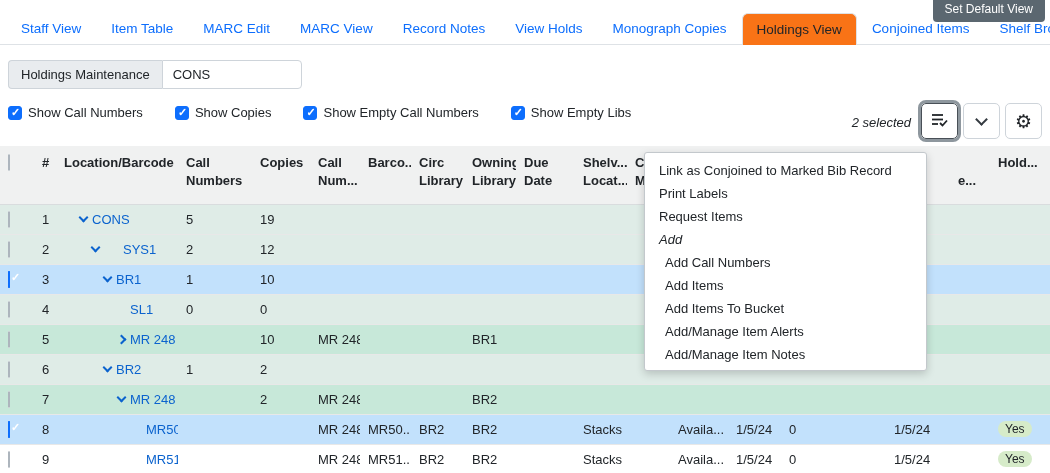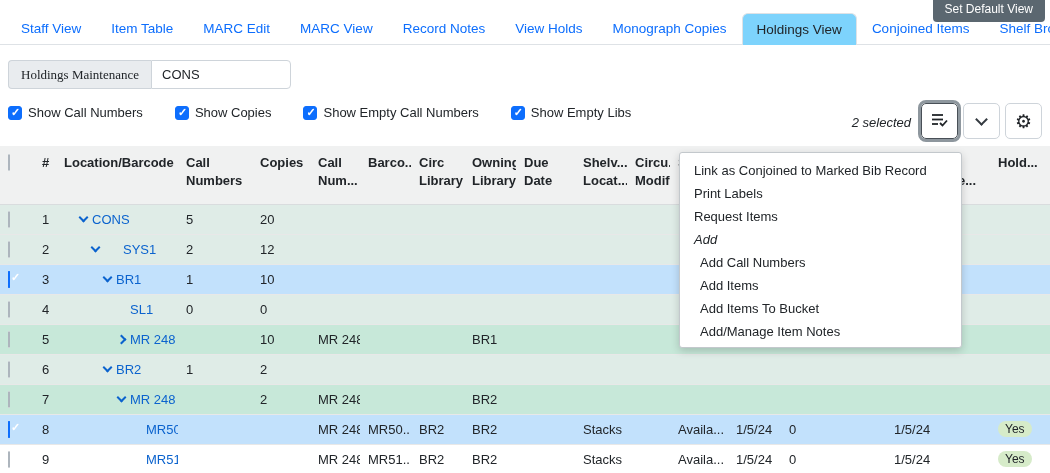--- a/index.html
+++ b/index.html
@@ -10,27 +10,27 @@
   
   .default-view-btn { position: absolute; top: -16px; right: 5px; z-index: 5;
     background: #5b6770; color: #fff; font-size: 12px; padding: 6px 12px;
     border: none; border-radius: 4px; white-space: nowrap; }
 
   
   .tabbar { display: flex; align-items: flex-end; margin-top: 12px;
     border-bottom: 1px solid #dee2e6; padding-left: 6px; text-align: center; }
   .tab { font-size: 13.5px; color: #0d6efd; padding: 8px 14px; cursor: pointer;
     border: 1px solid transparent; border-bottom: none; white-space: nowrap; }
-  .tab.active { color: #212529; background: #7dd3fc; border-color: #dee2e6;
+  .tab.active { color: #212529; background: #f97316; border-color: #dee2e6;
     border-radius: 6px 6px 0 0; margin-bottom: -1px; }
 
   
   .org-row { display: flex; margin: 15px 0 0 8px; height: 29px; }
   .maint-btn { background: #e9ecef; border: 1px solid #ced4da; border-right: none;
-    border-radius: 4px 0 0 4px; font-size: 13px; padding: 0 12px; color: #212529; font-family: Liberation Serif, serif; }
+    border-radius: 4px 0 0 4px; font-size: 13px; padding: 0 12px; color: #212529; }
   .org-input { width: 140px; border: 1px solid #ced4da; border-radius: 0 4px 4px 0;
     font-size: 13px; padding: 0 10px; color: #212529; outline: none; }
 
   
   .controls-row { display: flex; align-items: flex-start; margin: 14px 8px 0 8px; }
   .filters { display: flex; align-items: center; gap: 32px; padding-top: 2px; }
   .filter { display: flex; align-items: center; gap: 6px; font-size: 13px; }
   .cbx { width: 14px; height: 14px; border: 1px solid #adb5bd; border-radius: 3px;
     background: #fff; position: relative; flex: 0 0 auto; }
   .cbx.checked { background: #0d6efd; border-color: #0d6efd; }
@@ -65,21 +65,21 @@
   .chev { width: 7px; height: 7px; border-right: 2px solid #0b63ce;
     border-bottom: 2px solid #0b63ce; flex: 0 0 auto; }
   .chev.down  { transform: rotate(45deg); margin-top: -3px; }
   .chev.right { transform: rotate(-45deg); }
   .chev.none  { border: none; width: 7px; }
   a.loclink { color: #0b63ce; text-decoration: none; }
   .badge-yes { display: inline-block; background: #d6ebc9; color: #212529;
     border-radius: 8px; padding: 1px 7px; font-size: 12px; }
 
   
-  .menu { position: absolute; left: 679px; top: 140px; width: 283px; z-index: 10;
+  .menu { position: absolute; left: 644px; top: 140px; width: 283px; z-index: 10;
     background: #fff; border: 1px solid #c3c8cc; border-radius: 3px;
     box-shadow: 0 3px 9px rgba(0,0,0,0.18); padding: 5px 0; }
   .menu-item { font-size: 13px; padding: 5px 14px; height: 23px; cursor: pointer;
     white-space: nowrap; overflow: hidden; }
   .menu-item.group { font-weight: normal; font-style: italic; cursor: default; }
   .menu-item.sub { padding-left: 20px; }
 </style>
 </head>
 <body>
 
@@ -202,21 +202,21 @@
           <tr class="org">
             <td><span class="cbx"></span></td>
             <td>1</td>
             <td>
               <div class="loc-cell" style="padding-left: 16px;">
                 <span class="chev down"></span>
                 <a class="loclink">CONS</a>
               </div>
             </td>
             <td>5</td>
-            <td>20</td>
+            <td>19</td>
             <td></td>
             <td></td>
             <td></td>
             <td></td>
             <td></td>
             <td></td>
             <td></td>
             <td></td>
             <td></td>
             <td></td>
@@ -430,16 +430,17 @@
   </div>
 
   <div class="menu" id="menu">
       <div class="menu-item item">Link as Conjoined to Marked Bib Record</div>
       <div class="menu-item item">Print Labels</div>
       <div class="menu-item item">Request Items</div>
       <div class="menu-item group">Add</div>
       <div class="menu-item sub">Add Call Numbers</div>
       <div class="menu-item sub">Add Items</div>
       <div class="menu-item sub">Add Items To Bucket</div>
+      <div class="menu-item sub">Add/Manage Item Alerts</div>
       <div class="menu-item sub">Add/Manage Item Notes</div>
     </div>
 
 </div>
 
 </body></html>

